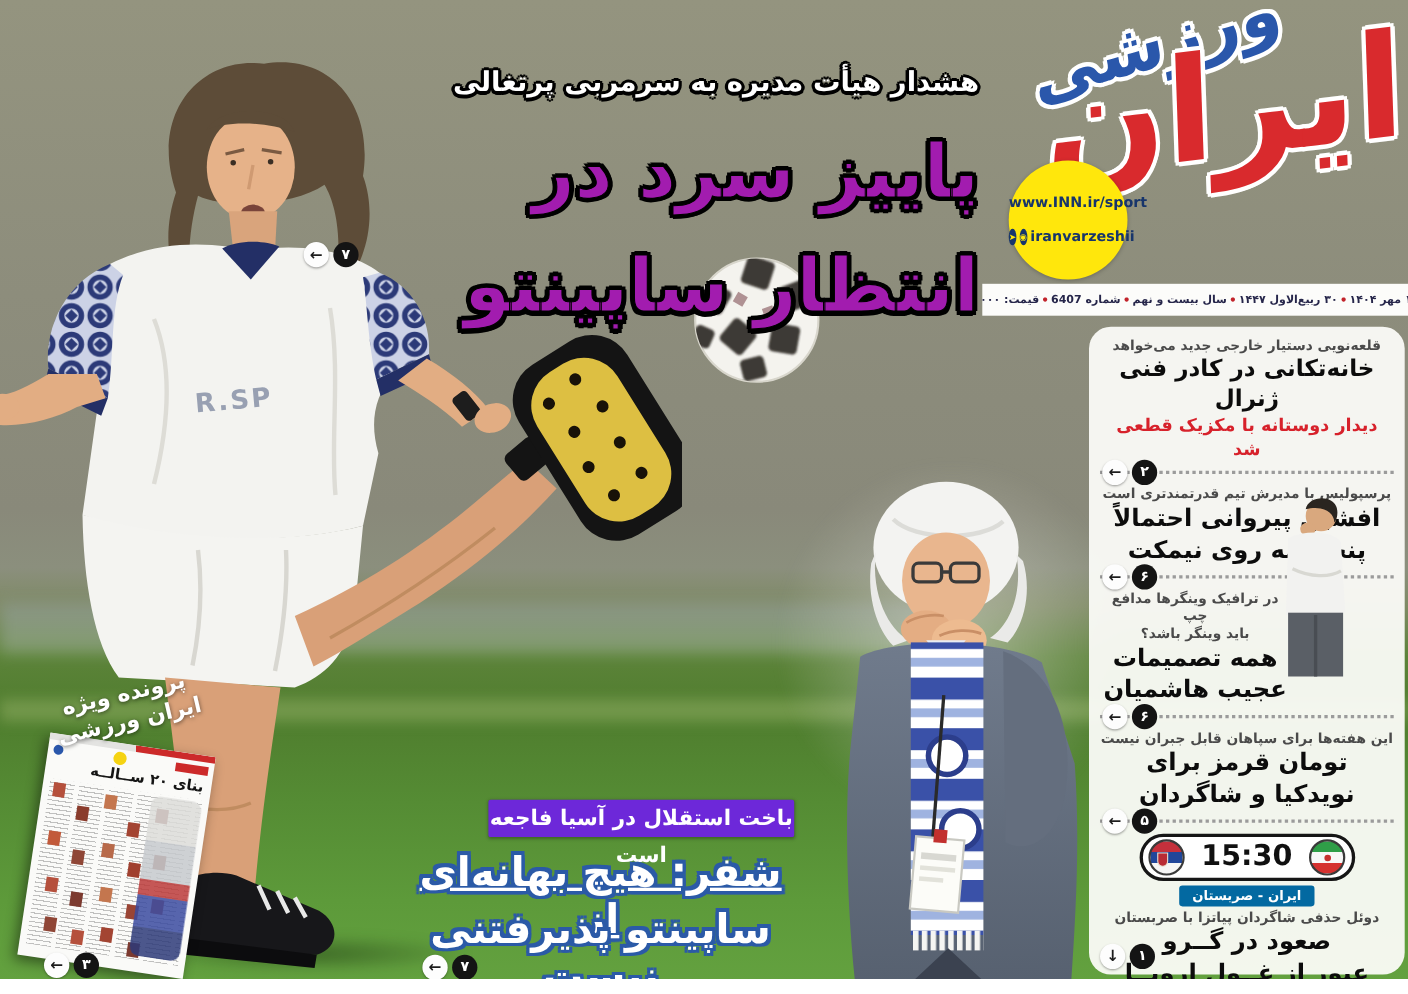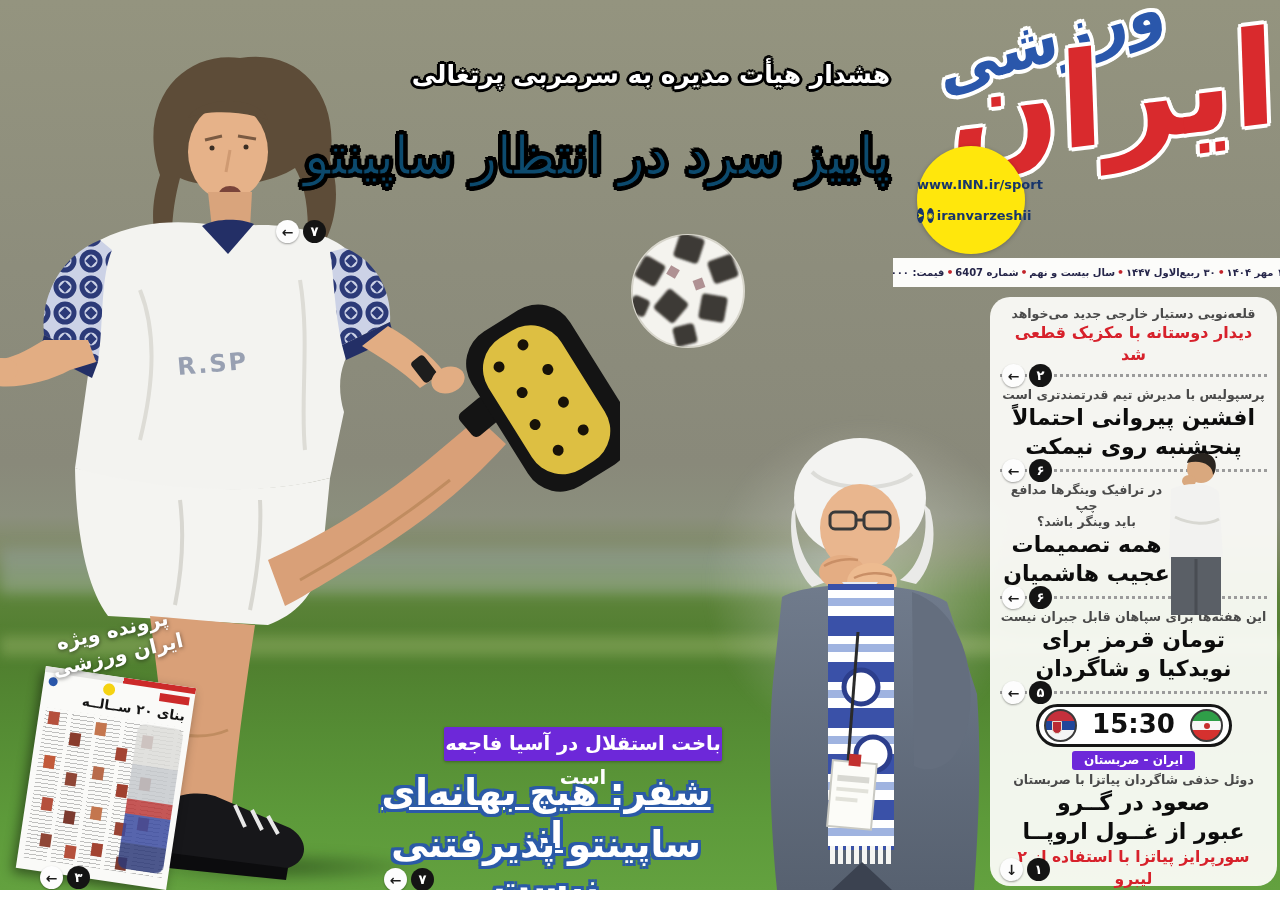--- a/index.html
+++ b/index.html
@@ -57,21 +57,21 @@
   .logo-handle{font-size:13px;font-weight:bold;color:#17356b;}
 
   .dateline{position:absolute;left:893px;top:258px;width:387px;height:29px;background:#fcfcfa;
     z-index:3;display:flex;align-items:center;justify-content:center;white-space:nowrap;
     font-size:10px;font-weight:bold;color:#26264a;letter-spacing:-.2px;overflow:hidden;}
   .dateline .dot{color:#c2242b;margin:0 2px;font-size:11px;}
 
   
   .lead{position:absolute;right:390px;top:56px;width:600px;direction:rtl;text-align:right;z-index:3;}
   .lead-kicker{font-size:25px;line-height:38px;font-weight:bold;color:#fff;}
-  .lead-headline{margin-top:10px;font-size:53px;line-height:104px;font-weight:normal;color:#0c4a6e;
+  .lead-headline{margin-top:10px;font-size:67px;line-height:104px;font-weight:bold;color:#a21caf;
     -webkit-text-stroke:1px #000;}
   .lead .badge-pair{position:absolute;left:-14px;top:164px;}
 
   
   .badge-pair{display:flex;gap:4px;align-items:center;direction:ltr;z-index:5;}
   .circ{width:23px;height:23px;border-radius:50%;display:flex;align-items:center;
     justify-content:center;font-weight:bold;box-sizing:border-box;}
   .circ.white{background:#fdfdfd;color:#1c1c1c;font-size:14px;box-shadow:0 1px 2px rgba(0,0,0,.35);}
   .circ.black{background:#141414;color:#fff;font-size:13px;}
 
@@ -91,21 +91,21 @@
   .match-pill{display:flex;justify-content:space-between;background:#fff;
     border:3px solid #161616;border-radius:28px;padding:2px 5px;direction:ltr;}
   .flag{width:33px;height:33px;border-radius:50%;border:2px solid #3a3a3a;box-sizing:border-box;position:relative;overflow:hidden;}
   .flag-serbia{background:linear-gradient(180deg,#c5303c 0 34%,#20469a 34% 67%,#f5f5f5 67% 100%);}
   .flag-serbia::after{content:"";position:absolute;left:6px;top:10px;width:8px;height:11px;
     background:#b92b35;border:1px solid #e8e0d0;border-radius:0 0 5px 5px;}
   .flag-iran{background:linear-gradient(180deg,#2f9e48 0 34%,#f7f7f7 34% 67%,#d5312f 67% 100%);}
   .flag-iran::after{content:"";position:absolute;left:12px;top:12px;width:6px;height:6px;
     border-radius:50%;background:#c6302e;}
   .match-time{font-size:26px;font-weight:bold;color:#101010;}
-  .match-label{margin:4px auto 0;display:inline-block;background:#6d28d9;color:#fff;
+  .match-label{margin:4px auto 0;display:inline-block;background:#0369a1;color:#fff;
     font-size:12px;font-weight:bold;padding:2px 12px 3px;border-radius:3px;}
   .sb-bottom-badge{position:absolute;left:10px;bottom:5px;}
 
   
   .secondary{position:absolute;left:360px;top:727px;width:372px;z-index:3;direction:rtl;text-align:center;}
   .sec-kicker{position:absolute;right:10px;top:0;width:278px;height:34px;background:#6d28d9;
     color:#fff;font-size:19.5px;line-height:34px;font-weight:bold;border-radius:2px;
     box-shadow:0 1px 3px rgba(0,0,0,.3);}
   .sec-line{position:absolute;right:0;width:100%;font-size:37px;font-weight:bold;color:#fff;}
   .sec-l1{top:44px;text-decoration:underline;}
@@ -337,20 +337,21 @@
     <div class="badge-pair">
       <span class="circ white">←</span>
       <span class="circ black">۷</span>
     </div>
   </div>
 
   <aside class="sidebar">
 
     <div>
       <div class="sb-kicker">قلعه‌نویی دستیار خارجی جدید می‌خواهد</div>
+      <div class="sb-headline">خانه‌تکانی در کادر فنی ژنرال</div>
       <div class="sb-sub">دیدار دوستانه با مکزیک قطعی شد</div>
     </div>
     <div class="sb-sep">
       <div class="badge-pair">
         <span class="circ white">←</span>
         <span class="circ black">۲</span>
       </div>
     </div>
 
     <div>

